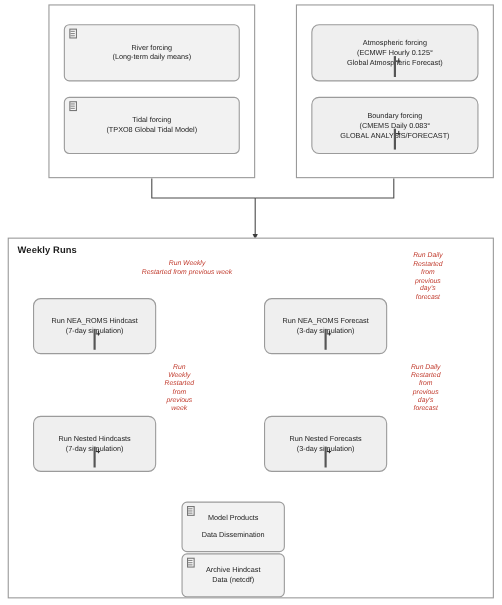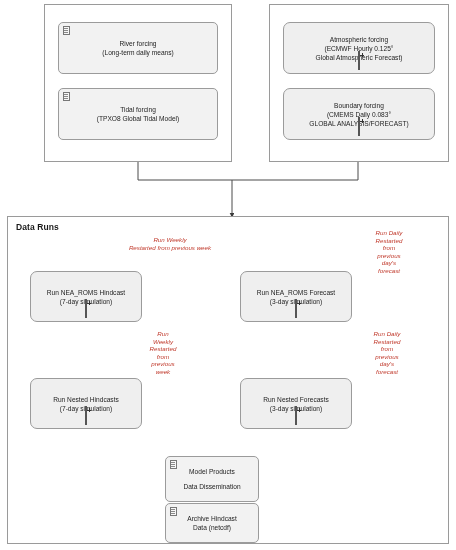--- a/index.html
+++ b/index.html
@@ -103,21 +103,21 @@
   </div>
 
   <div class="node plain" style="left:283px;top:88px;width:152px;height:52px;">
     <div class="txt">Boundary forcing</div>
     <div class="txt">(CMEMS Daily 0.083°</div>
     <div class="txt">GLOBAL ANALYSIS/FORECAST)</div>
     <span class="plusholder"><span class="plusbox"></span></span>
   </div>
 
   <div class="group" style="left:7px;top:216px;width:442px;height:328px;"></div>
-  <div class="group-title" style="left:16px;top:222px;">Data Runs</div>
+  <div class="group-title" style="left:16px;top:222px;">Weekly Runs</div>
 
   <div class="node plain" style="left:30px;top:271px;width:112px;height:51px;">
     <div class="txt">Run NEA_ROMS Hindcast</div>
     <div class="txt">(7-day simulation)</div>
     <span class="plusholder"><span class="plusbox"></span></span>
   </div>
 
   <div class="node plain" style="left:240px;top:271px;width:112px;height:51px;">
     <div class="txt">Run NEA_ROMS Forecast</div>
     <div class="txt">(3-day simulation)</div>

